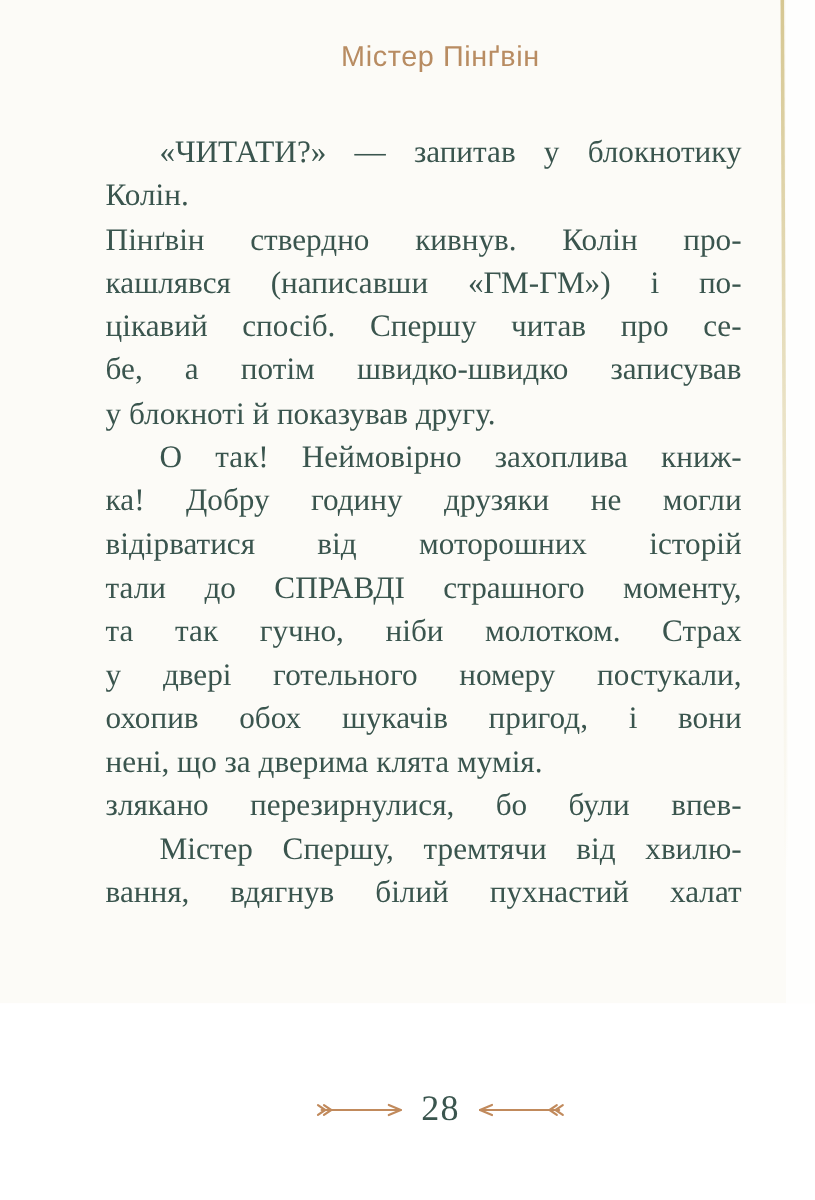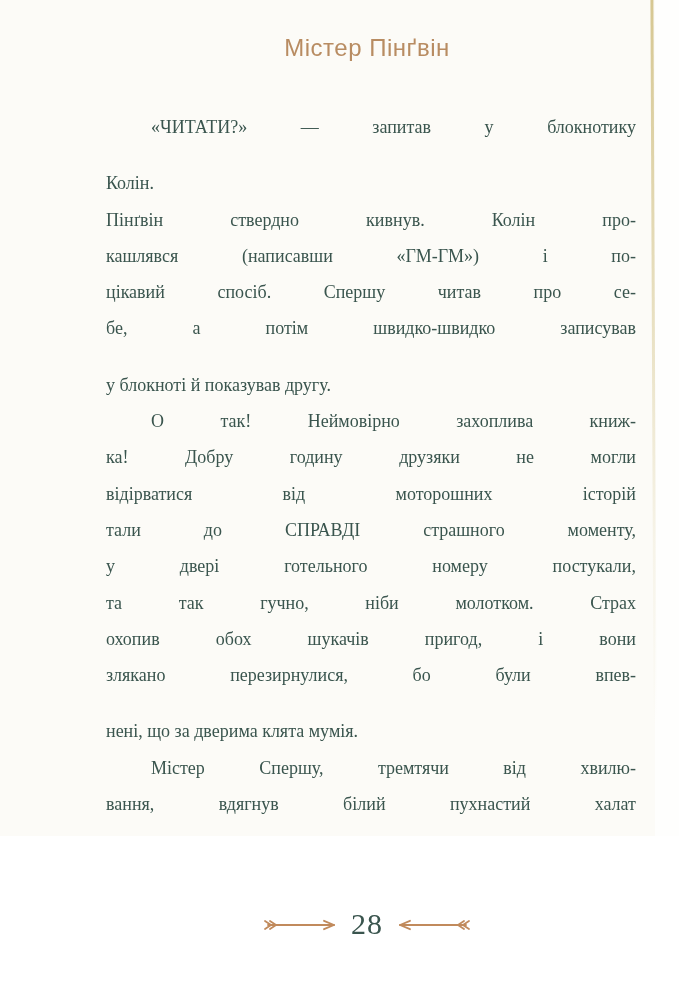--- a/index.html
+++ b/index.html
@@ -47,38 +47,37 @@
     top: 34px;
     width: 530px;
     text-align: center;
     font-family: "Liberation Sans", "DejaVu Sans", sans-serif;
     font-size: 24px;
     letter-spacing: 0.5px;
     color: var(--accent, #b88c62);
   }
   .text-block {
     position: absolute;
-    left: 106px;
+    left: 88px;
     top: 109px;
     width: 530px;
-    font-size: 18px;
+    font-size: 26px;
     color: var(--text, #3a554e);
   }
   .line {
     line-height: 36.3px;
     text-align: justify;
     text-align-last: justify;
     white-space: normal;
   }
   .line.indent {
     text-indent: 45px;
   }
   .line.endline {
     text-align-last: left;
-    margin-top: 20px;
   }
   .page-footer {
     position: absolute;
     left: 102px;
     top: 903px;
     width: 530px;
     height: 44px;
     display: flex;
     align-items: center;
     justify-content: center;
@@ -111,25 +110,25 @@
       <div class="line endline">Колін.</div>
       <div class="line">Пінґвін ствердно кивнув. Колін про-</div>
       <div class="line">кашлявся (написавши «ГМ-ГМ») і по-</div>
       <div class="line">цікавий спосіб. Спершу читав про се-</div>
       <div class="line">бе, а потім швидко-швидко записував</div>
       <div class="line endline">у блокноті й показував другу.</div>
       <div class="line indent">О так! Неймовірно захоплива книж-</div>
       <div class="line">ка! Добру годину друзяки не могли</div>
       <div class="line">відірватися від моторошних історій</div>
       <div class="line">тали до СПРАВДІ страшного моменту,</div>
+      <div class="line">та так гучно, ніби молотком. Страх</div>
       <div class="line">у двері готельного номеру постукали,</div>
-      <div class="line">та так гучно, ніби молотком. Страх</div>
       <div class="line">охопив обох шукачів пригод, і вони</div>
+      <div class="line endline">нені, що за дверима клята мумія.</div>
       <div class="line">злякано перезирнулися, бо були впев-</div>
-      <div class="line endline">нені, що за дверима клята мумія.</div>
       <div class="line indent">Містер Спершу, тремтячи від хвилю-</div>
       <div class="line">вання, вдягнув білий пухнастий халат</div>
     </div>
 
   <div class="page-footer">
     <svg class="ornament" width="80" height="14" viewBox="0 0 80 14" fill="none" stroke="currentColor" stroke-width="1.8" stroke-linecap="round" stroke-linejoin="round">
       <line x1="5" y1="7" x2="71" y2="7"></line>
       <path d="M71,7 L61,2.8 M71,7 L61,11.2"></path>
       <path d="M2,3 L8,7 L2,11"></path>
       <path d="M7,3 L13,7 L7,11"></path>

